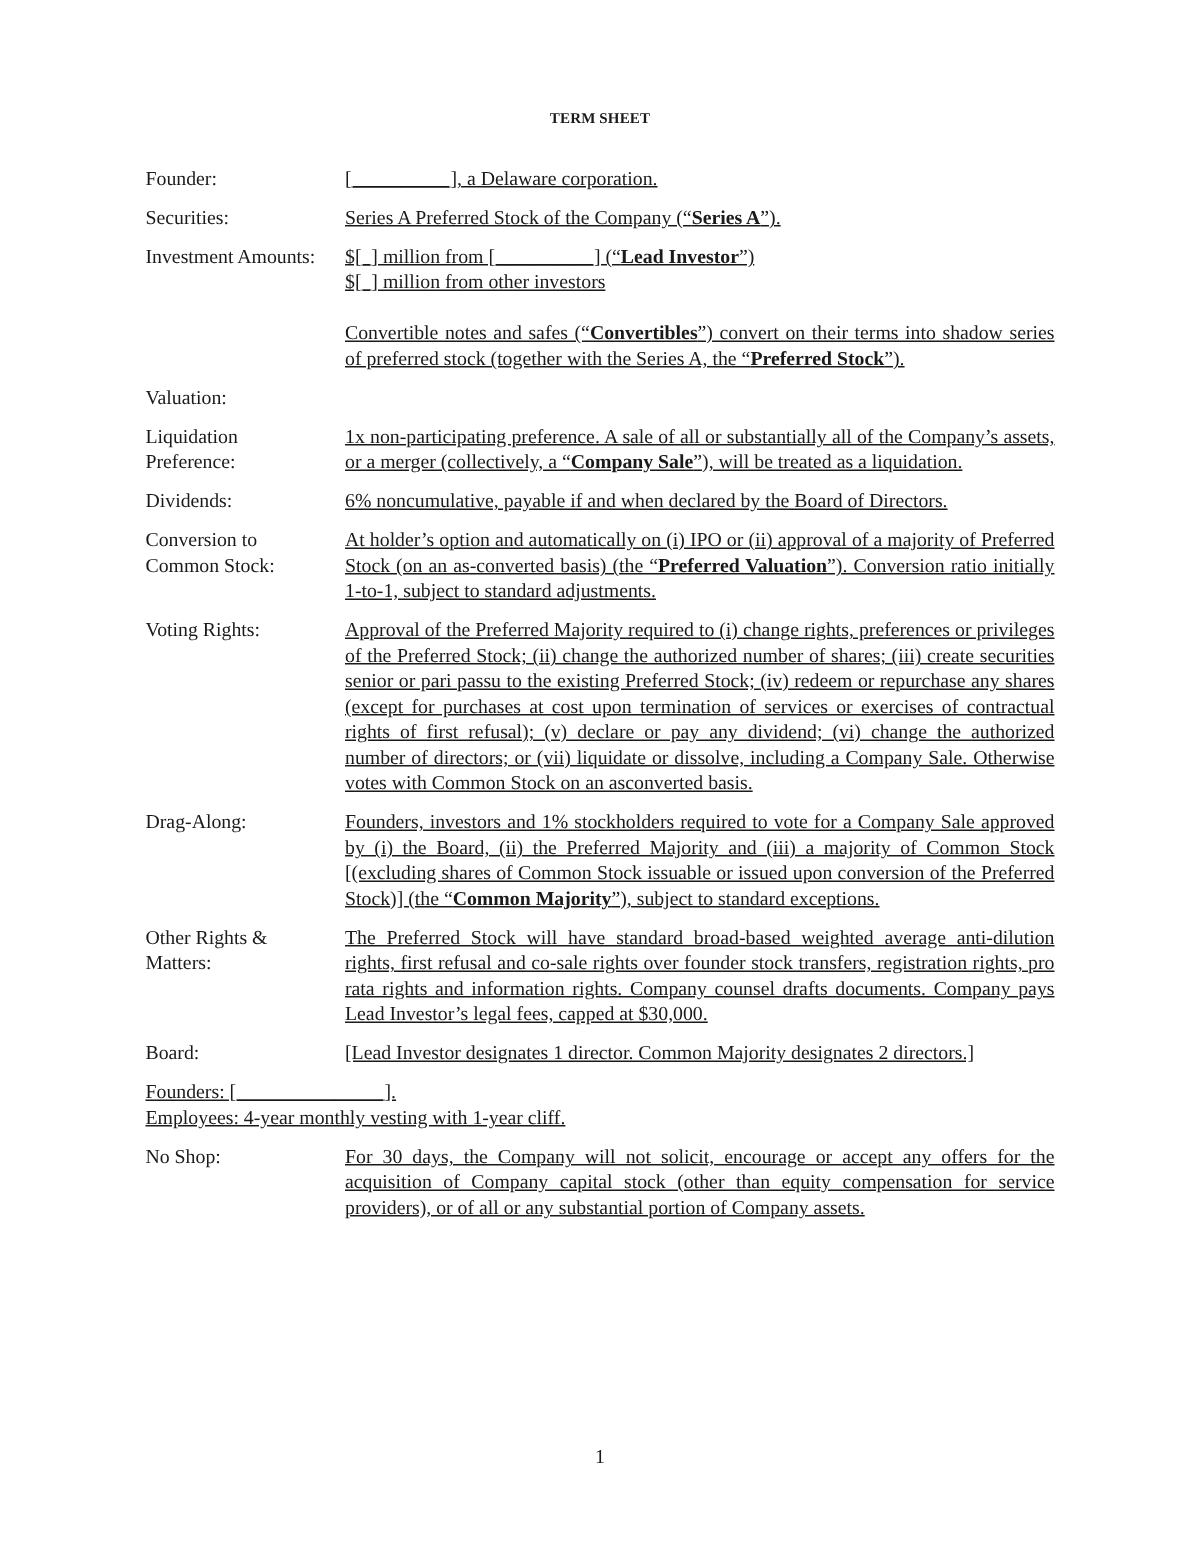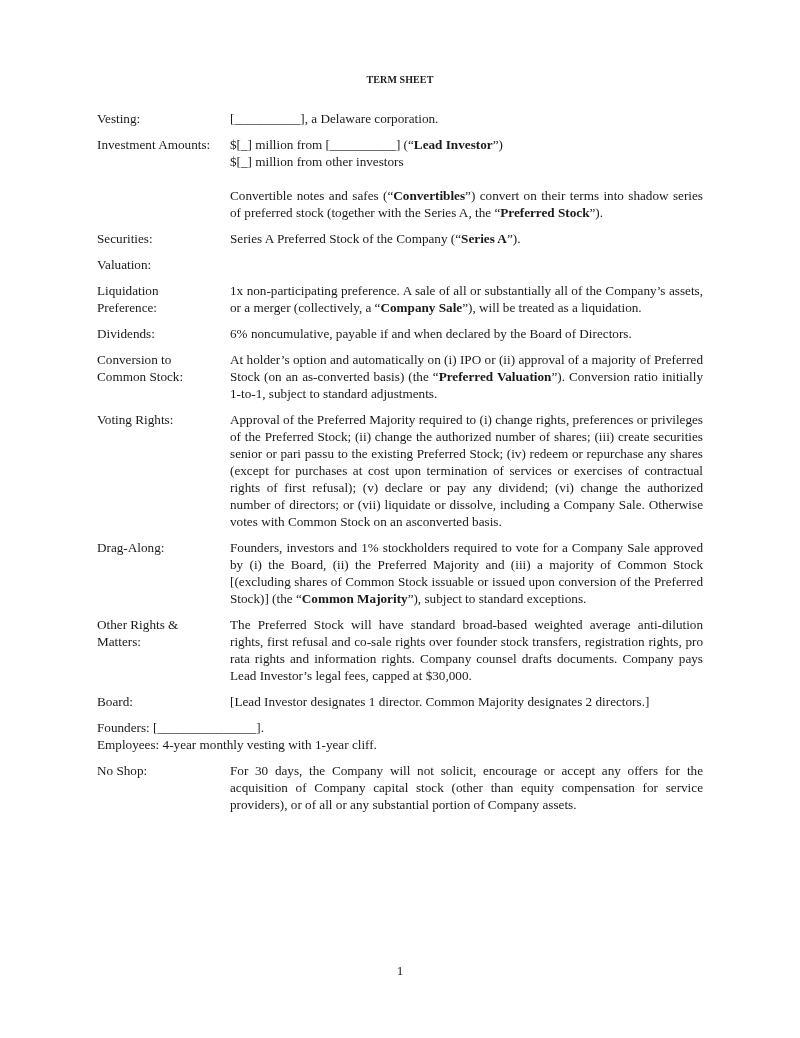--- a/index.html
+++ b/index.html
@@ -42,20 +42,21 @@
       display: flex;
       margin-bottom: 9px;
     }
     .label {
       width: 133px;
       flex: 0 0 133px;
     }
     .content {
       flex: 1 1 auto;
       text-align: justify;
+      text-decoration: underline;
     }
     .content p {
       margin: 0;
     }
     .content p + p {
       margin-top: 0;
     }
     .content .spaced {
       margin-top: 17px;
     }
@@ -75,39 +76,39 @@
   </style>
 </head>
 <body>
 
 <div class="page">
   <div class="title">TERM SHEET</div>
 
   <div class="terms">
 
     <div class="row">
-      <div class="label">Vesting:</div>
+      <div class="label">Founder:</div>
       <div class="content">
           <p><span>[__________], a Delaware corporation.</span></p>
+        </div>
+    </div>
+
+    <div class="row">
+      <div class="label">Securities:</div>
+      <div class="content">
+          <p><span>Series A Preferred Stock of the Company (“</span><b>Series A</b><span>”).</span></p>
         </div>
     </div>
 
     <div class="row">
       <div class="label" style="width:110px;flex:0 0 133px;">Investment Amounts:</div>
       <div class="content">
           <p class="line"><span>$[_] million from [__________] (“</span><b>Lead Investor</b><span>”)</span></p>
           <p class="line"><span>$[_] million from other investors</span></p>
           <p class="spaced"><span>Convertible notes and safes (“</span><b>Convertibles</b><span>”) convert on their terms into shadow series of preferred stock (together with the Series A, the “</span><b>Preferred Stock</b><span>”).</span></p>
-        </div>
-    </div>
-
-    <div class="row">
-      <div class="label">Securities:</div>
-      <div class="content">
-          <p><span>Series A Preferred Stock of the Company (“</span><b>Series A</b><span>”).</span></p>
         </div>
     </div>
 
     <div class="row">
       <div class="label">Valuation:</div>
     </div>
 
     <div class="row">
       <div class="label" style="padding-right:40px;flex-basis:93px;width:93px;">Liquidation Preference:</div>
       <div class="content">

